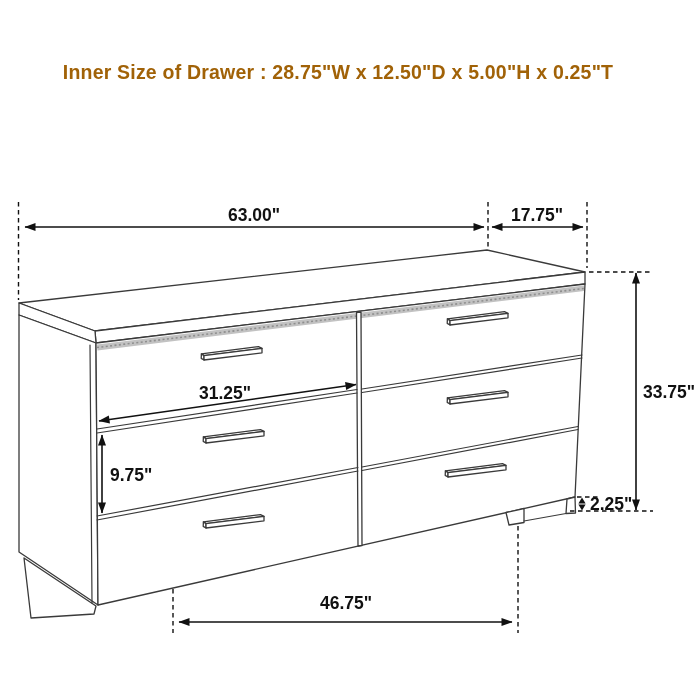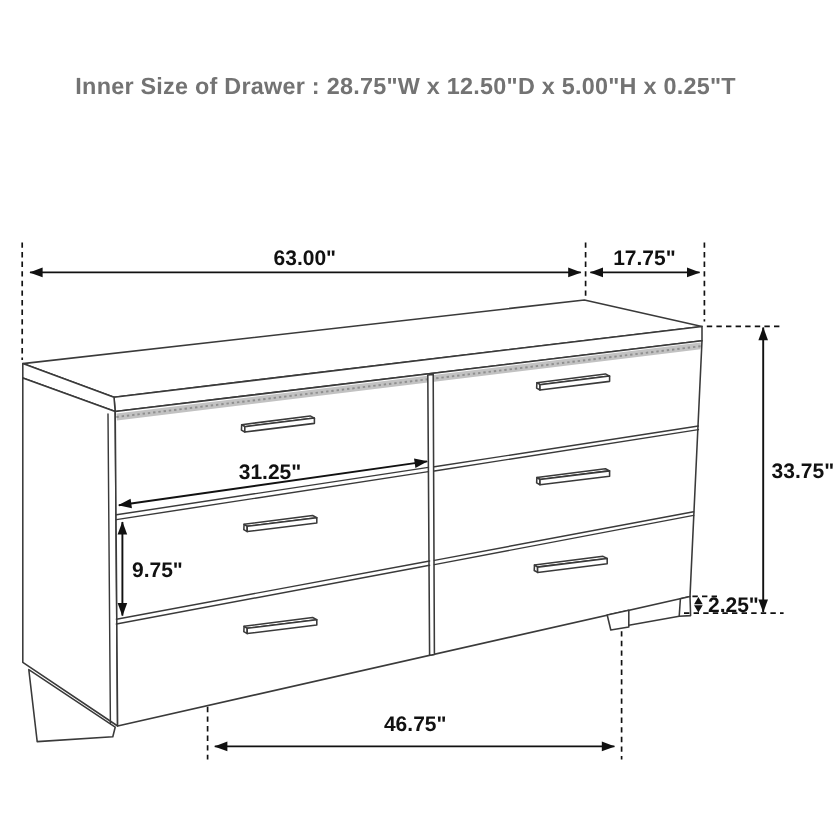--- a/index.html
+++ b/index.html
@@ -1,19 +1,19 @@
 <!DOCTYPE html>
 <html><head>
 <meta charset="utf-8">
 <style>
   html,body{margin:0;padding:0;background:#fff;}
   .page{position:relative;width:700px;height:700px;background:#ffffff;overflow:hidden;
         font-family:"Liberation Sans",sans-serif;}
   .title{position:absolute;top:61px;left:0;width:676px;padding-right:24px;text-align:center;
-         font-size:19.5px;font-weight:bold;color:#737373;letter-spacing:0.2px;}
+         font-size:19.5px;font-weight:bold;color:#a16207;letter-spacing:0.2px;}
   svg{position:absolute;top:0;left:0;}
   .furn{fill:#ffffff;stroke:#3a3a3a;stroke-width:1.3;stroke-linejoin:round;}
   .fline{stroke:#3a3a3a;stroke-width:1.2;fill:none;stroke-linecap:round;}
   .band{fill:#c2c2c2;stroke:none;}
   .bandline{stroke:#8f8f8f;stroke-width:1.6;stroke-dasharray:2,2.4;fill:none;}
   .dim{stroke:#111111;stroke-width:1.6;fill:none;}
   .ext{stroke:#111111;stroke-width:1.4;stroke-dasharray:4.5,3.5;fill:none;}
   .ah{fill:#111111;stroke:none;}
   .dimtext{font-family:"Liberation Sans",sans-serif;font-weight:bold;font-size:17.5px;fill:#111111;}
 </style>

